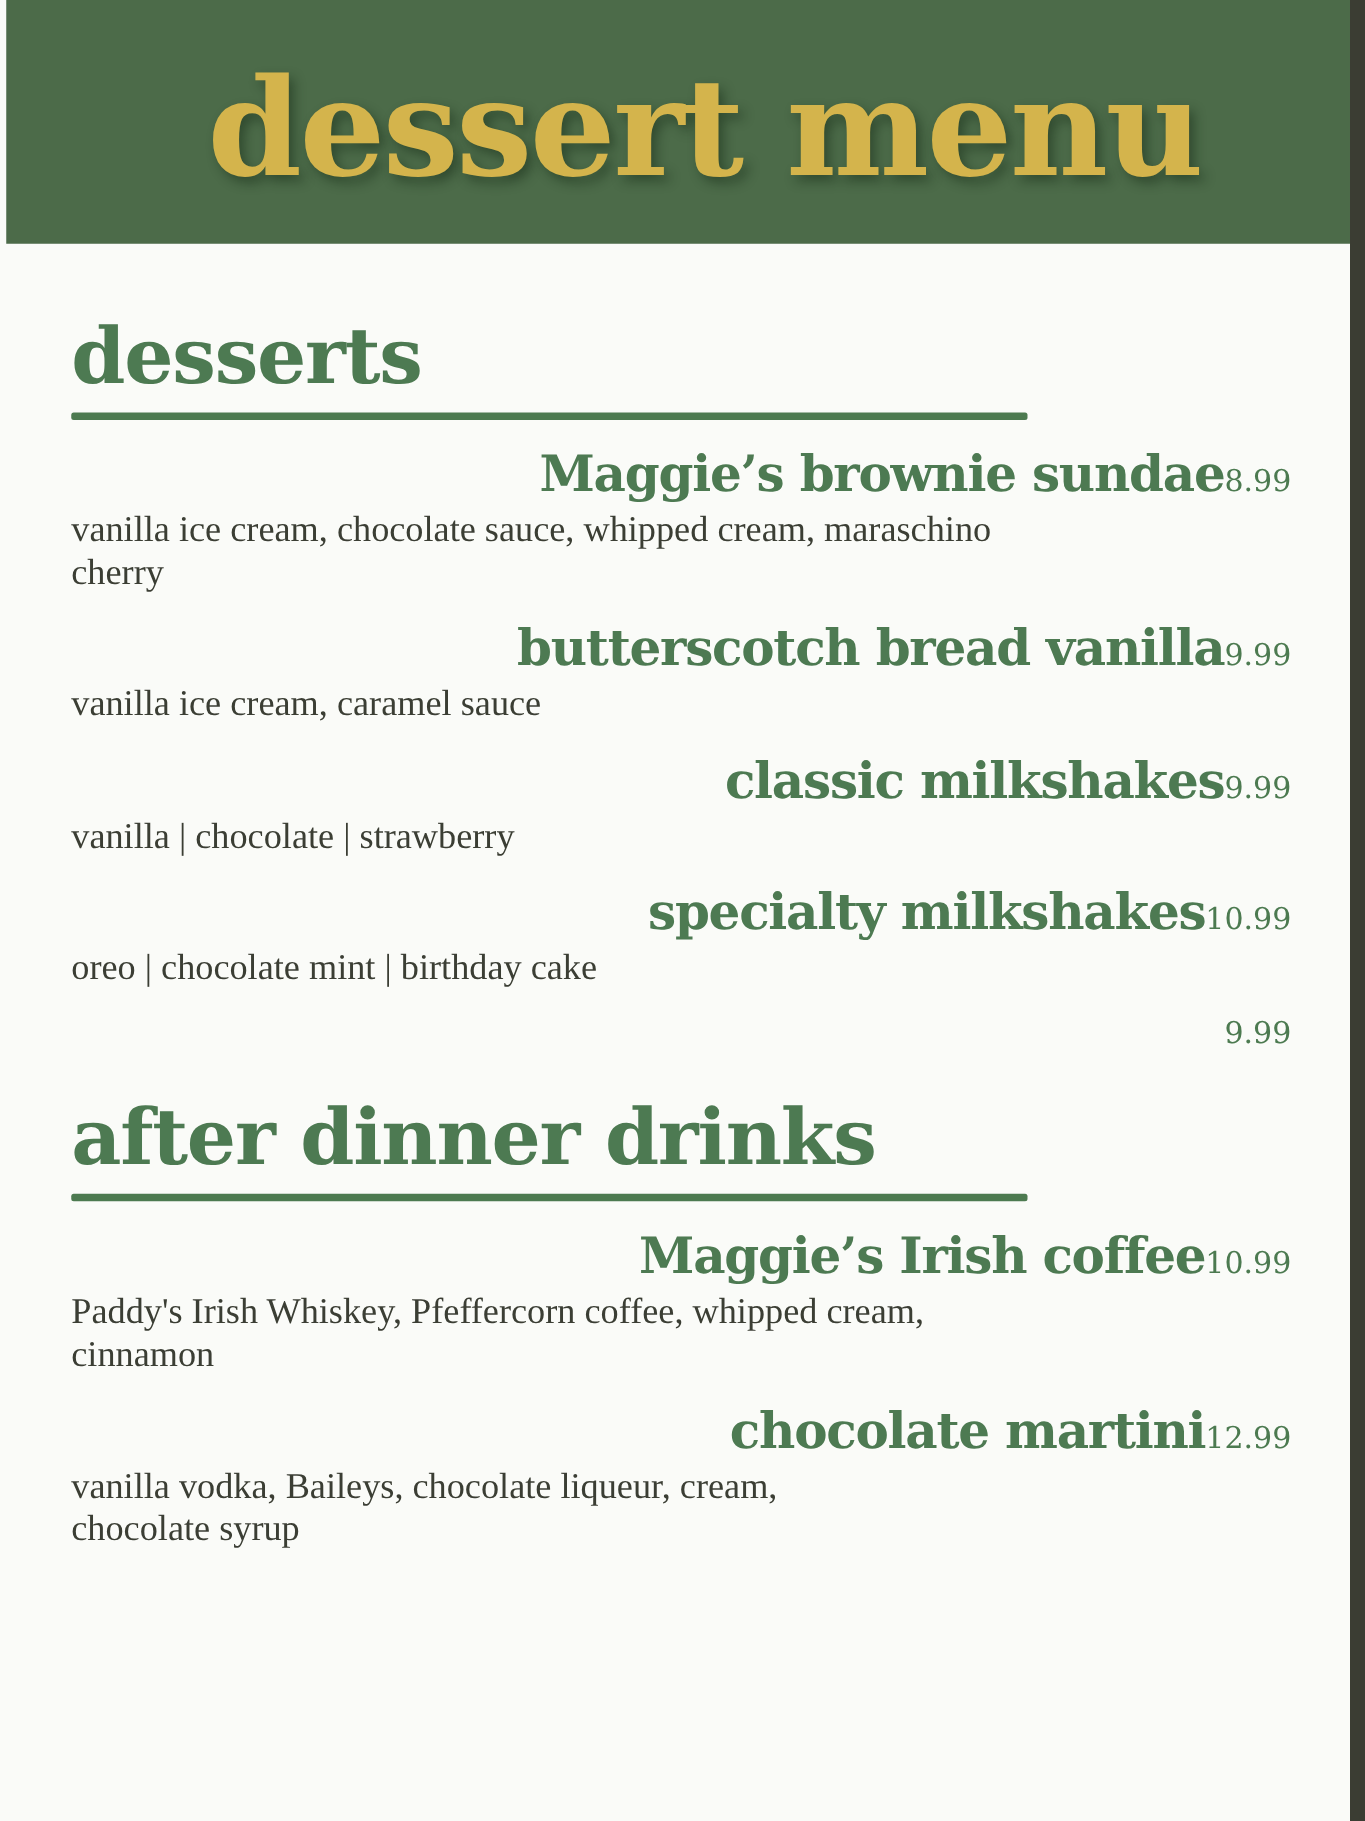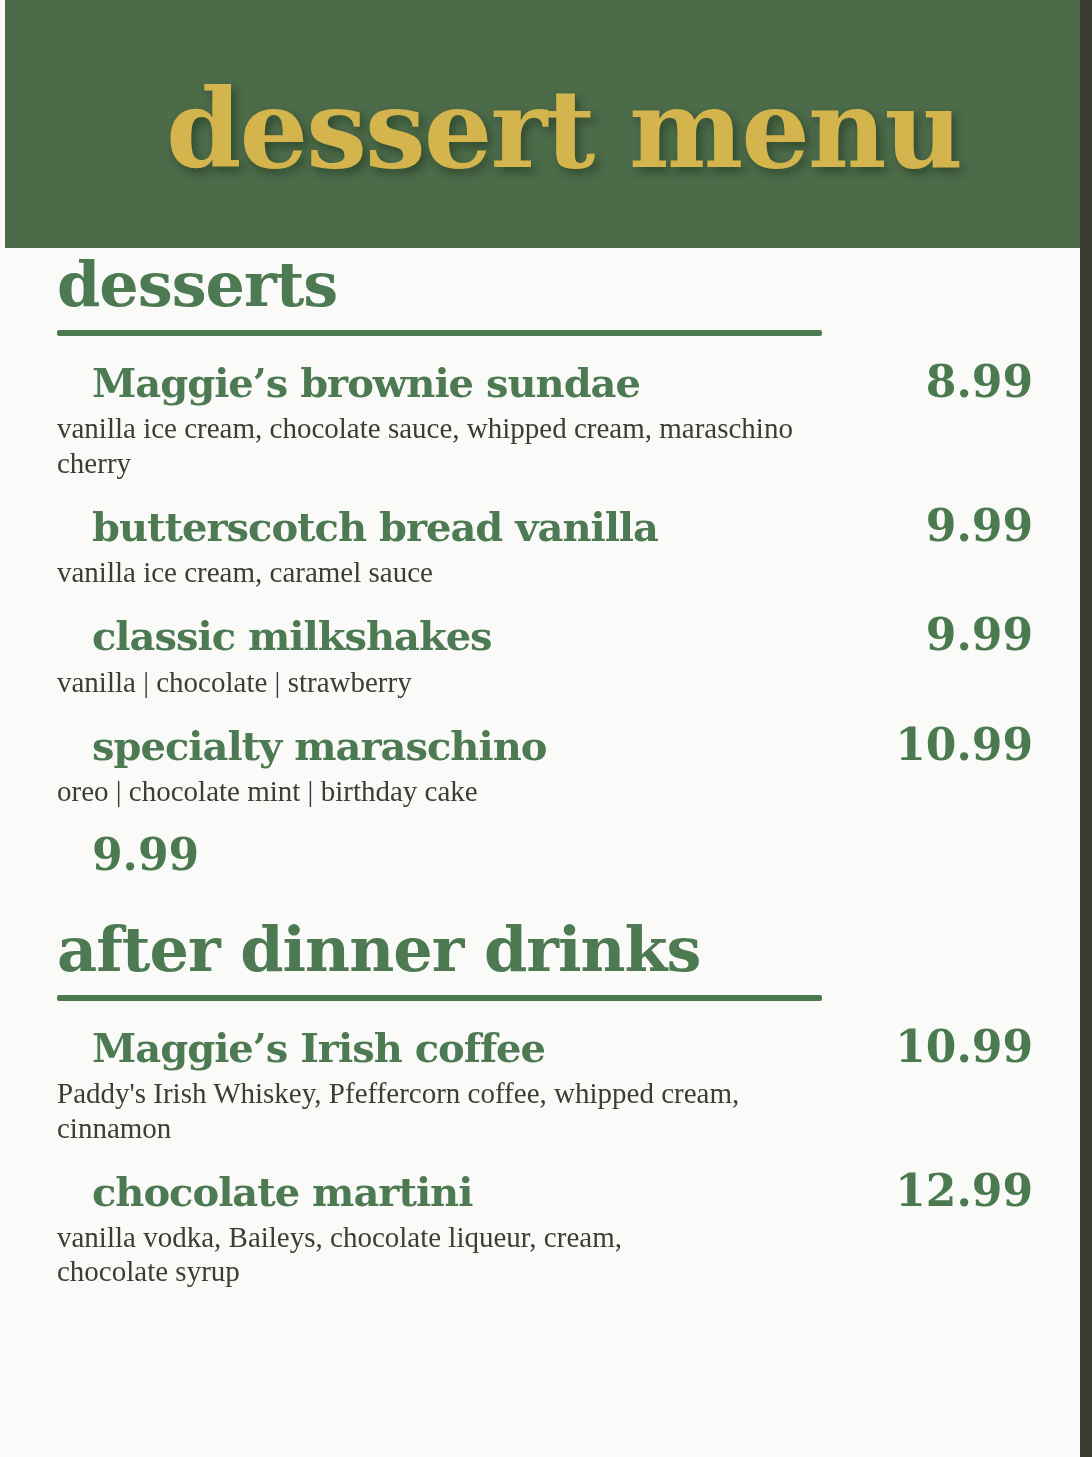--- a/index.html
+++ b/index.html
@@ -8,21 +8,21 @@
     position: relative;
     width: 1092px;
     height: 1457px;
     background: #FAFBF8;
     overflow: hidden;
     font-family: "Liberation Serif", serif;
   }
   .band {
     position: absolute;
     top: 0; left: 5px; right: 0;
-    height: 248px;
+    height: 195px;
     background: #4C6B49;
     display: flex;
     align-items: center;
     justify-content: center;
   }
   .band h1 {
     font-family: "DejaVu Serif", serif;
     font-weight: bold;
     font-size: 108px;
     letter-spacing: -2px;
@@ -48,36 +48,35 @@
     margin-top: 14px;
     height: 6px;
     width: 765px;
     background: #4C7A50;
     border-radius: 2px;
   }
   .section-2 { margin-top: 40px; }
   .item { margin-top: 22px; }
   .item-row {
     display: flex;
-    justify-content: space-between;
+    justify-content: flex-end;
     align-items: baseline;
-    margin-left: 35px;
   }
   .item-name {
     font-family: "DejaVu Serif", serif;
     font-weight: bold;
     font-size: 40px;
     line-height: 1.1;
     letter-spacing: -1px;
     color: #4D7A52;
   }
   .item-price {
     font-family: "DejaVu Serif", serif;
-    font-weight: bold;
-    font-size: 44px;
+    font-weight: normal;
+    font-size: 24px;
     line-height: 1.1;
     color: #4C7A50;
   }
   .item-desc {
     margin-top: 5px;
     font-family: "Liberation Serif", serif;
     font-size: 29px;
     line-height: 1.18;
     color: #3B3E34;
     white-space: pre-line;
@@ -123,21 +122,21 @@
     <div class="item">
       <div class="item-row">
         <span class="item-name">classic milkshakes</span>
         <span class="item-price">9.99</span>
       </div>
       <p class="item-desc">vanilla | chocolate | strawberry</p>
     </div>
 
     <div class="item">
       <div class="item-row">
-        <span class="item-name">specialty maraschino</span>
+        <span class="item-name">specialty milkshakes</span>
         <span class="item-price">10.99</span>
       </div>
       <p class="item-desc">oreo | chocolate mint | birthday cake</p>
     </div>
 
     <div class="item">
       <div class="item-row">
         <span class="item-price">9.99</span>
       </div>
     </div>

